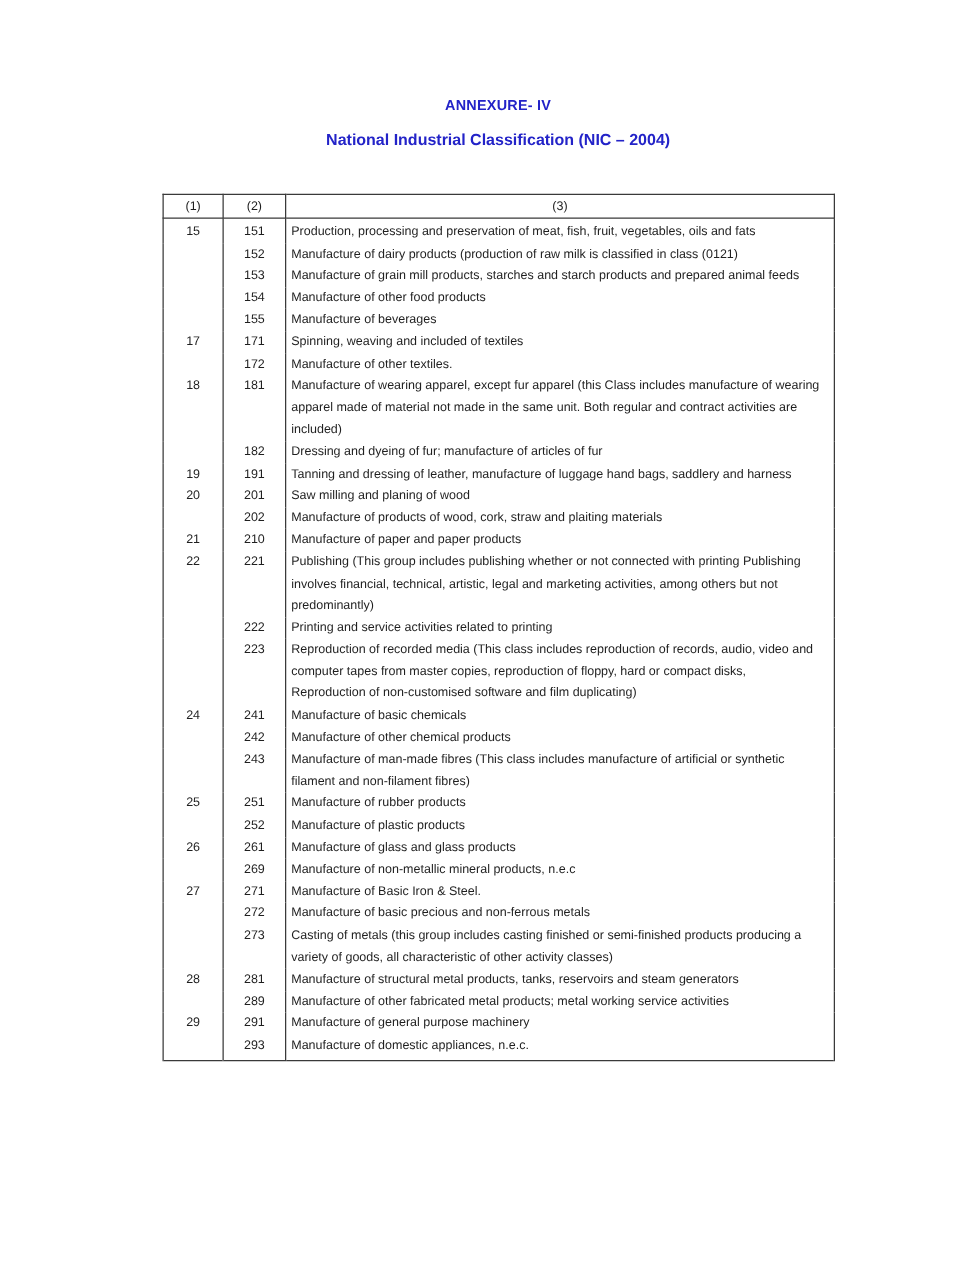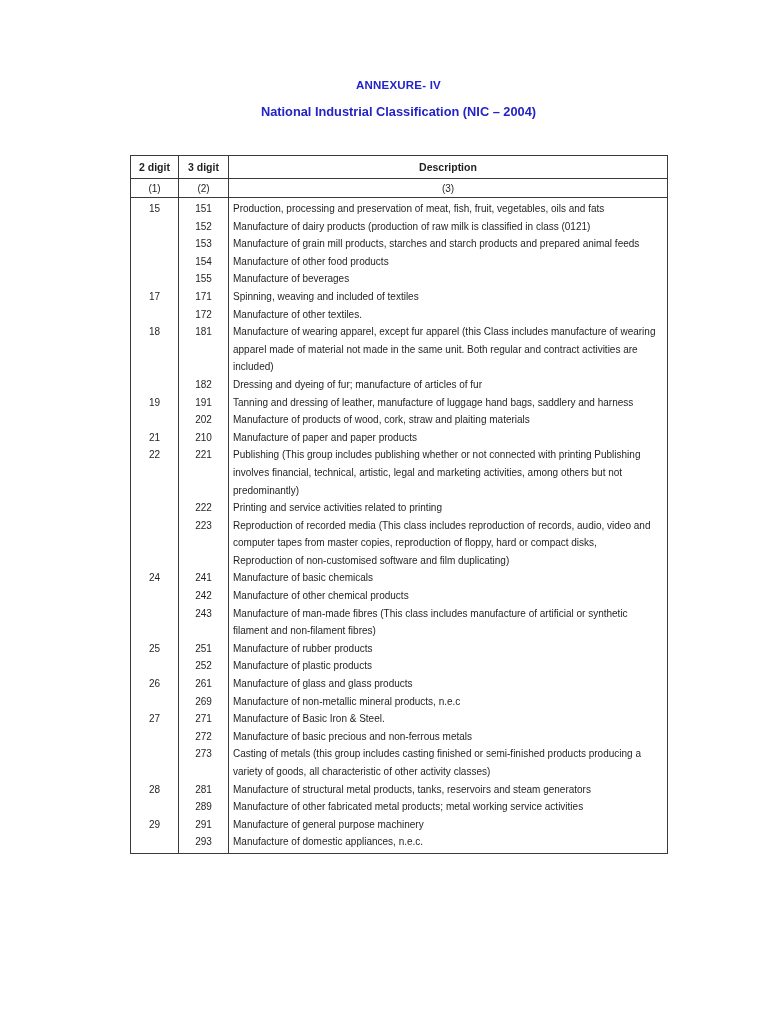--- a/index.html
+++ b/index.html
@@ -100,25 +100,20 @@
 
   <div class="table-wrap">
     <table class="nic">
       <colgroup>
         <col class="c2">
         <col class="c3">
         <col class="cd">
       </colgroup>
       <thead>
         <tr>
-          <th>2 digit</th>
-          <th>3 digit</th>
-          <th>Description</th>
-        </tr>
-        <tr>
           <td class="sub">(1)</td>
           <td class="sub">(2)</td>
           <td class="sub">(3)</td>
         </tr>
       </thead>
       <tbody>
           <tr>
             <td class="col-c2">15</td>
             <td class="col-c3">151</td>
             <td class="col-desc">Production, processing and preservation of meat, fish, fruit, vegetables, oils and fats</td>
@@ -162,20 +157,25 @@
             <td class="col-c2"></td>
             <td class="col-c3">182</td>
             <td class="col-desc">Dressing and dyeing of fur; manufacture of articles of fur</td>
           </tr>
           <tr>
             <td class="col-c2">19</td>
             <td class="col-c3">191</td>
             <td class="col-desc">Tanning and dressing of leather, manufacture of luggage hand bags, saddlery and harness</td>
           </tr>
           <tr>
+            <td class="col-c2">20</td>
+            <td class="col-c3">201</td>
+            <td class="col-desc">Saw milling and planing of wood</td>
+          </tr>
+          <tr>
             <td class="col-c2"></td>
             <td class="col-c3">202</td>
             <td class="col-desc">Manufacture of products of wood, cork, straw and plaiting materials</td>
           </tr>
           <tr>
             <td class="col-c2">21</td>
             <td class="col-c3">210</td>
             <td class="col-desc">Manufacture of paper and paper products</td>
           </tr>
           <tr>

